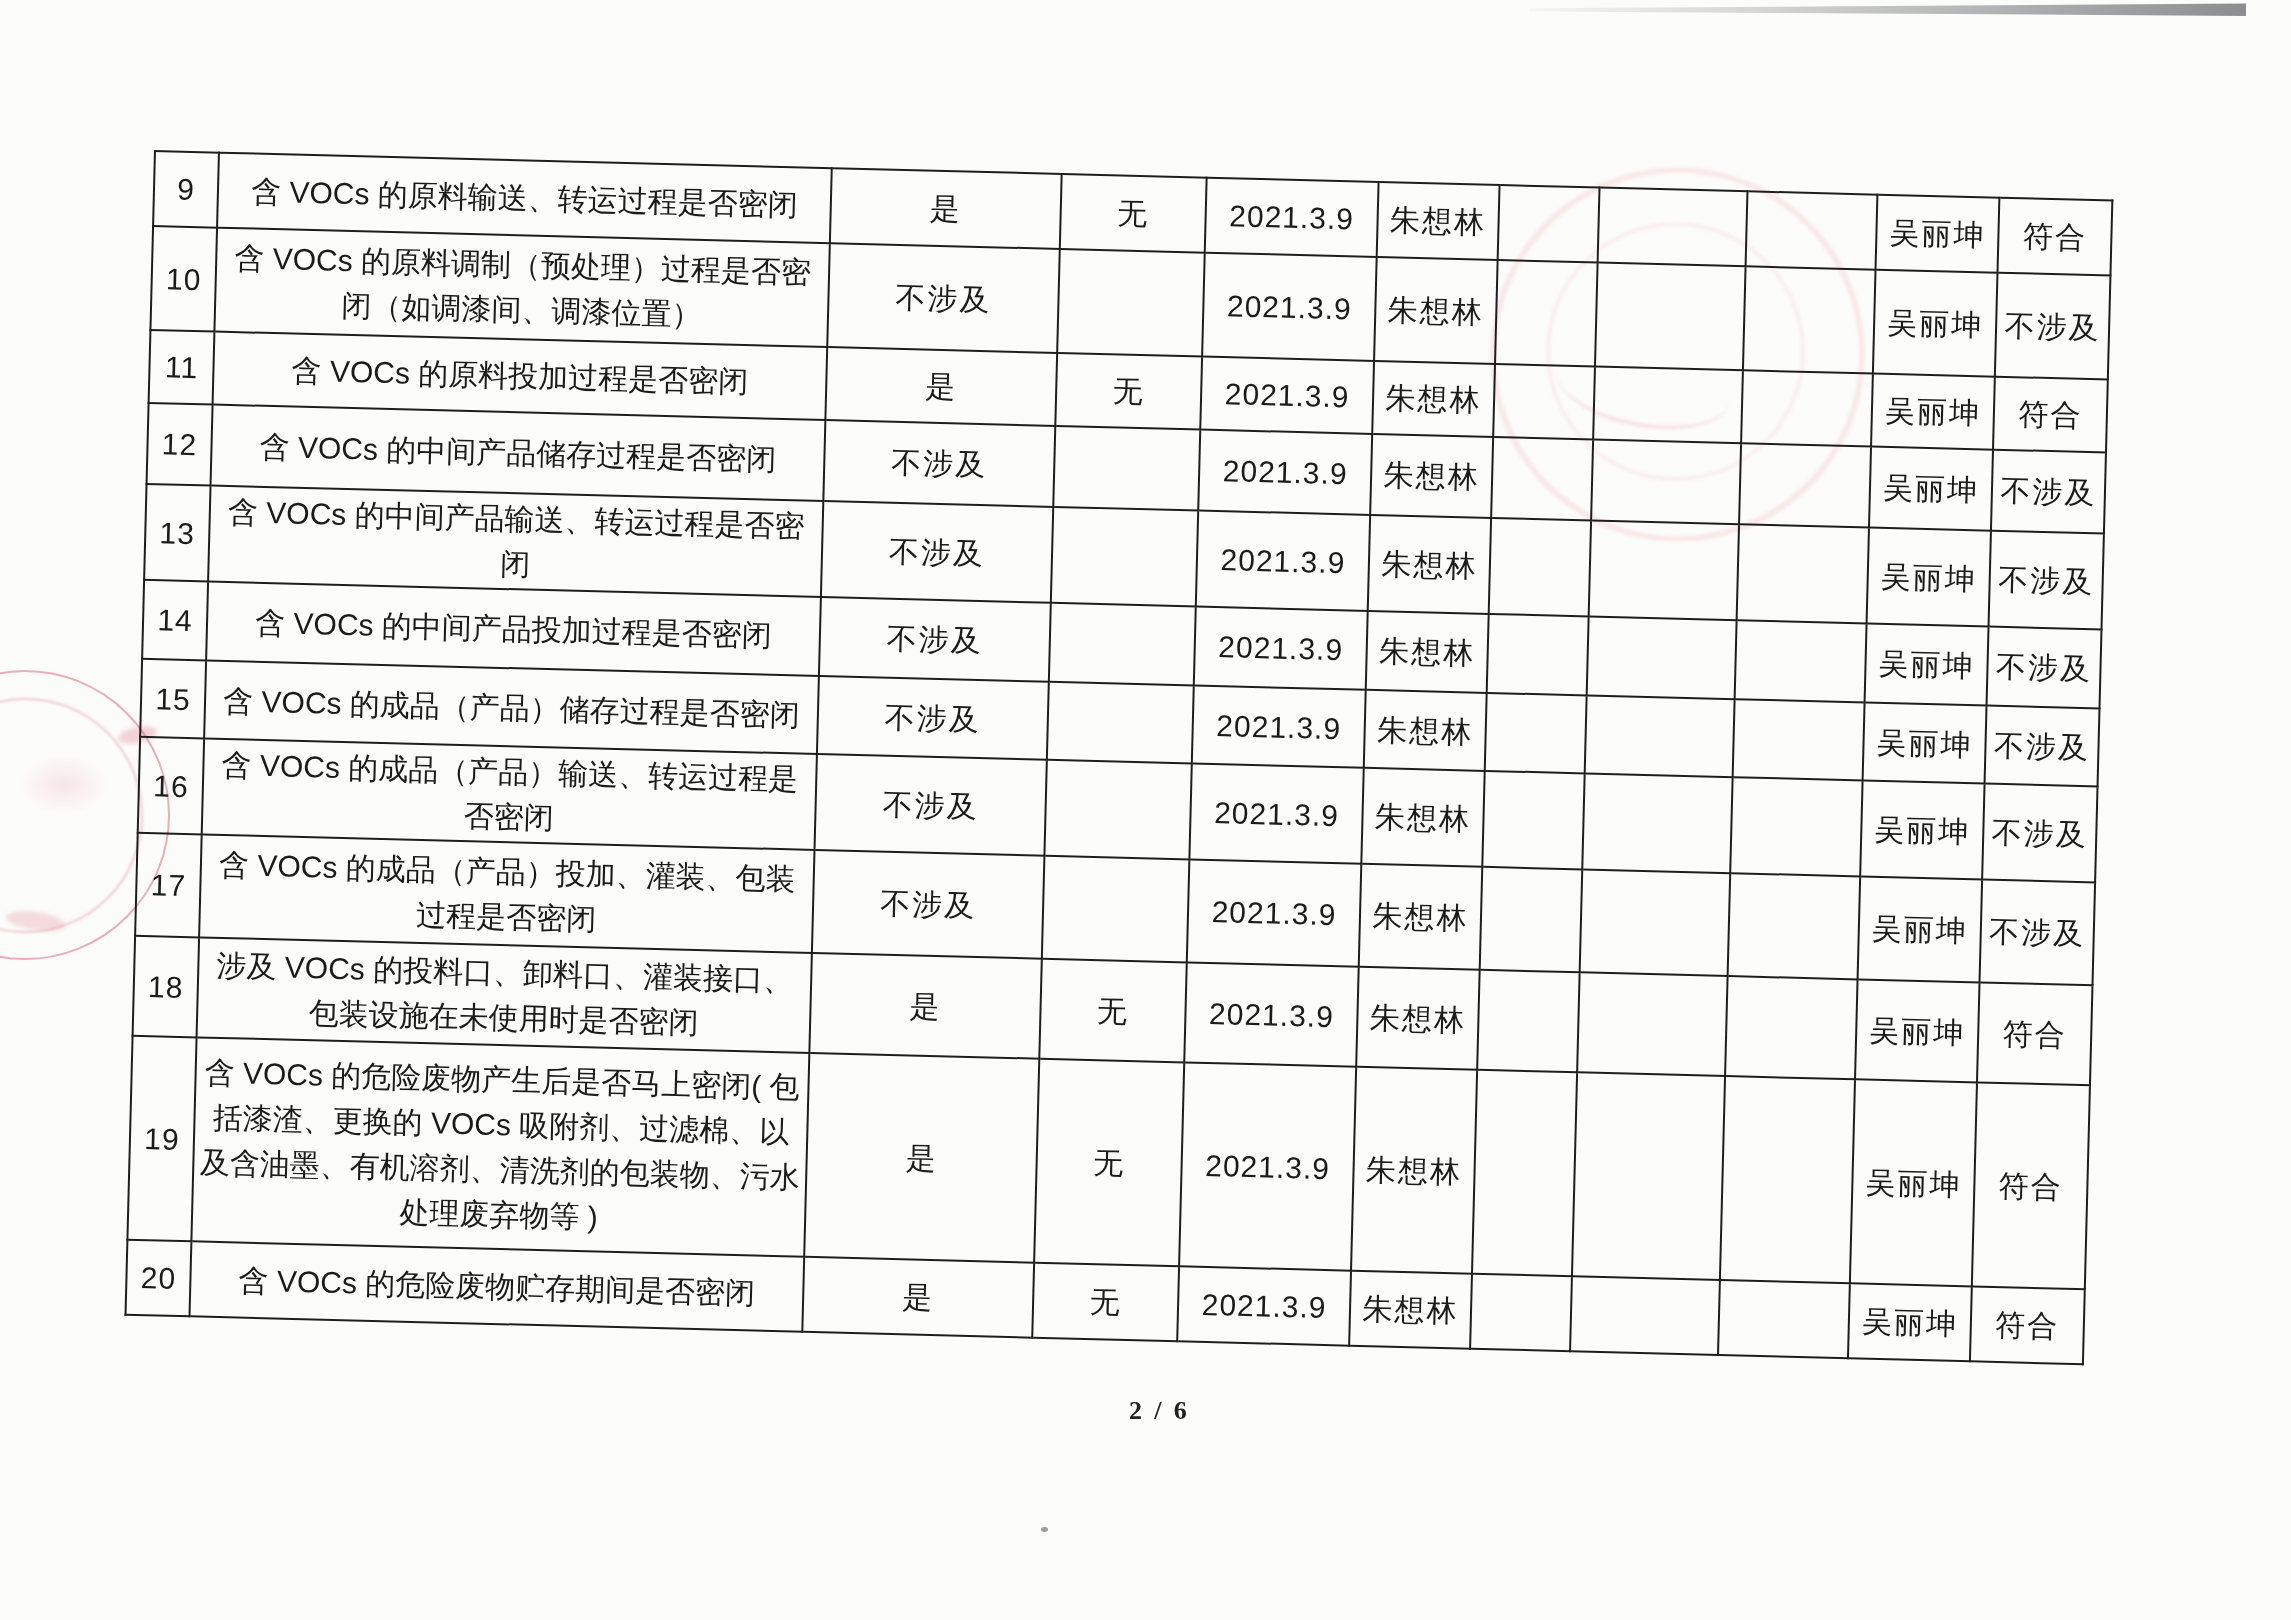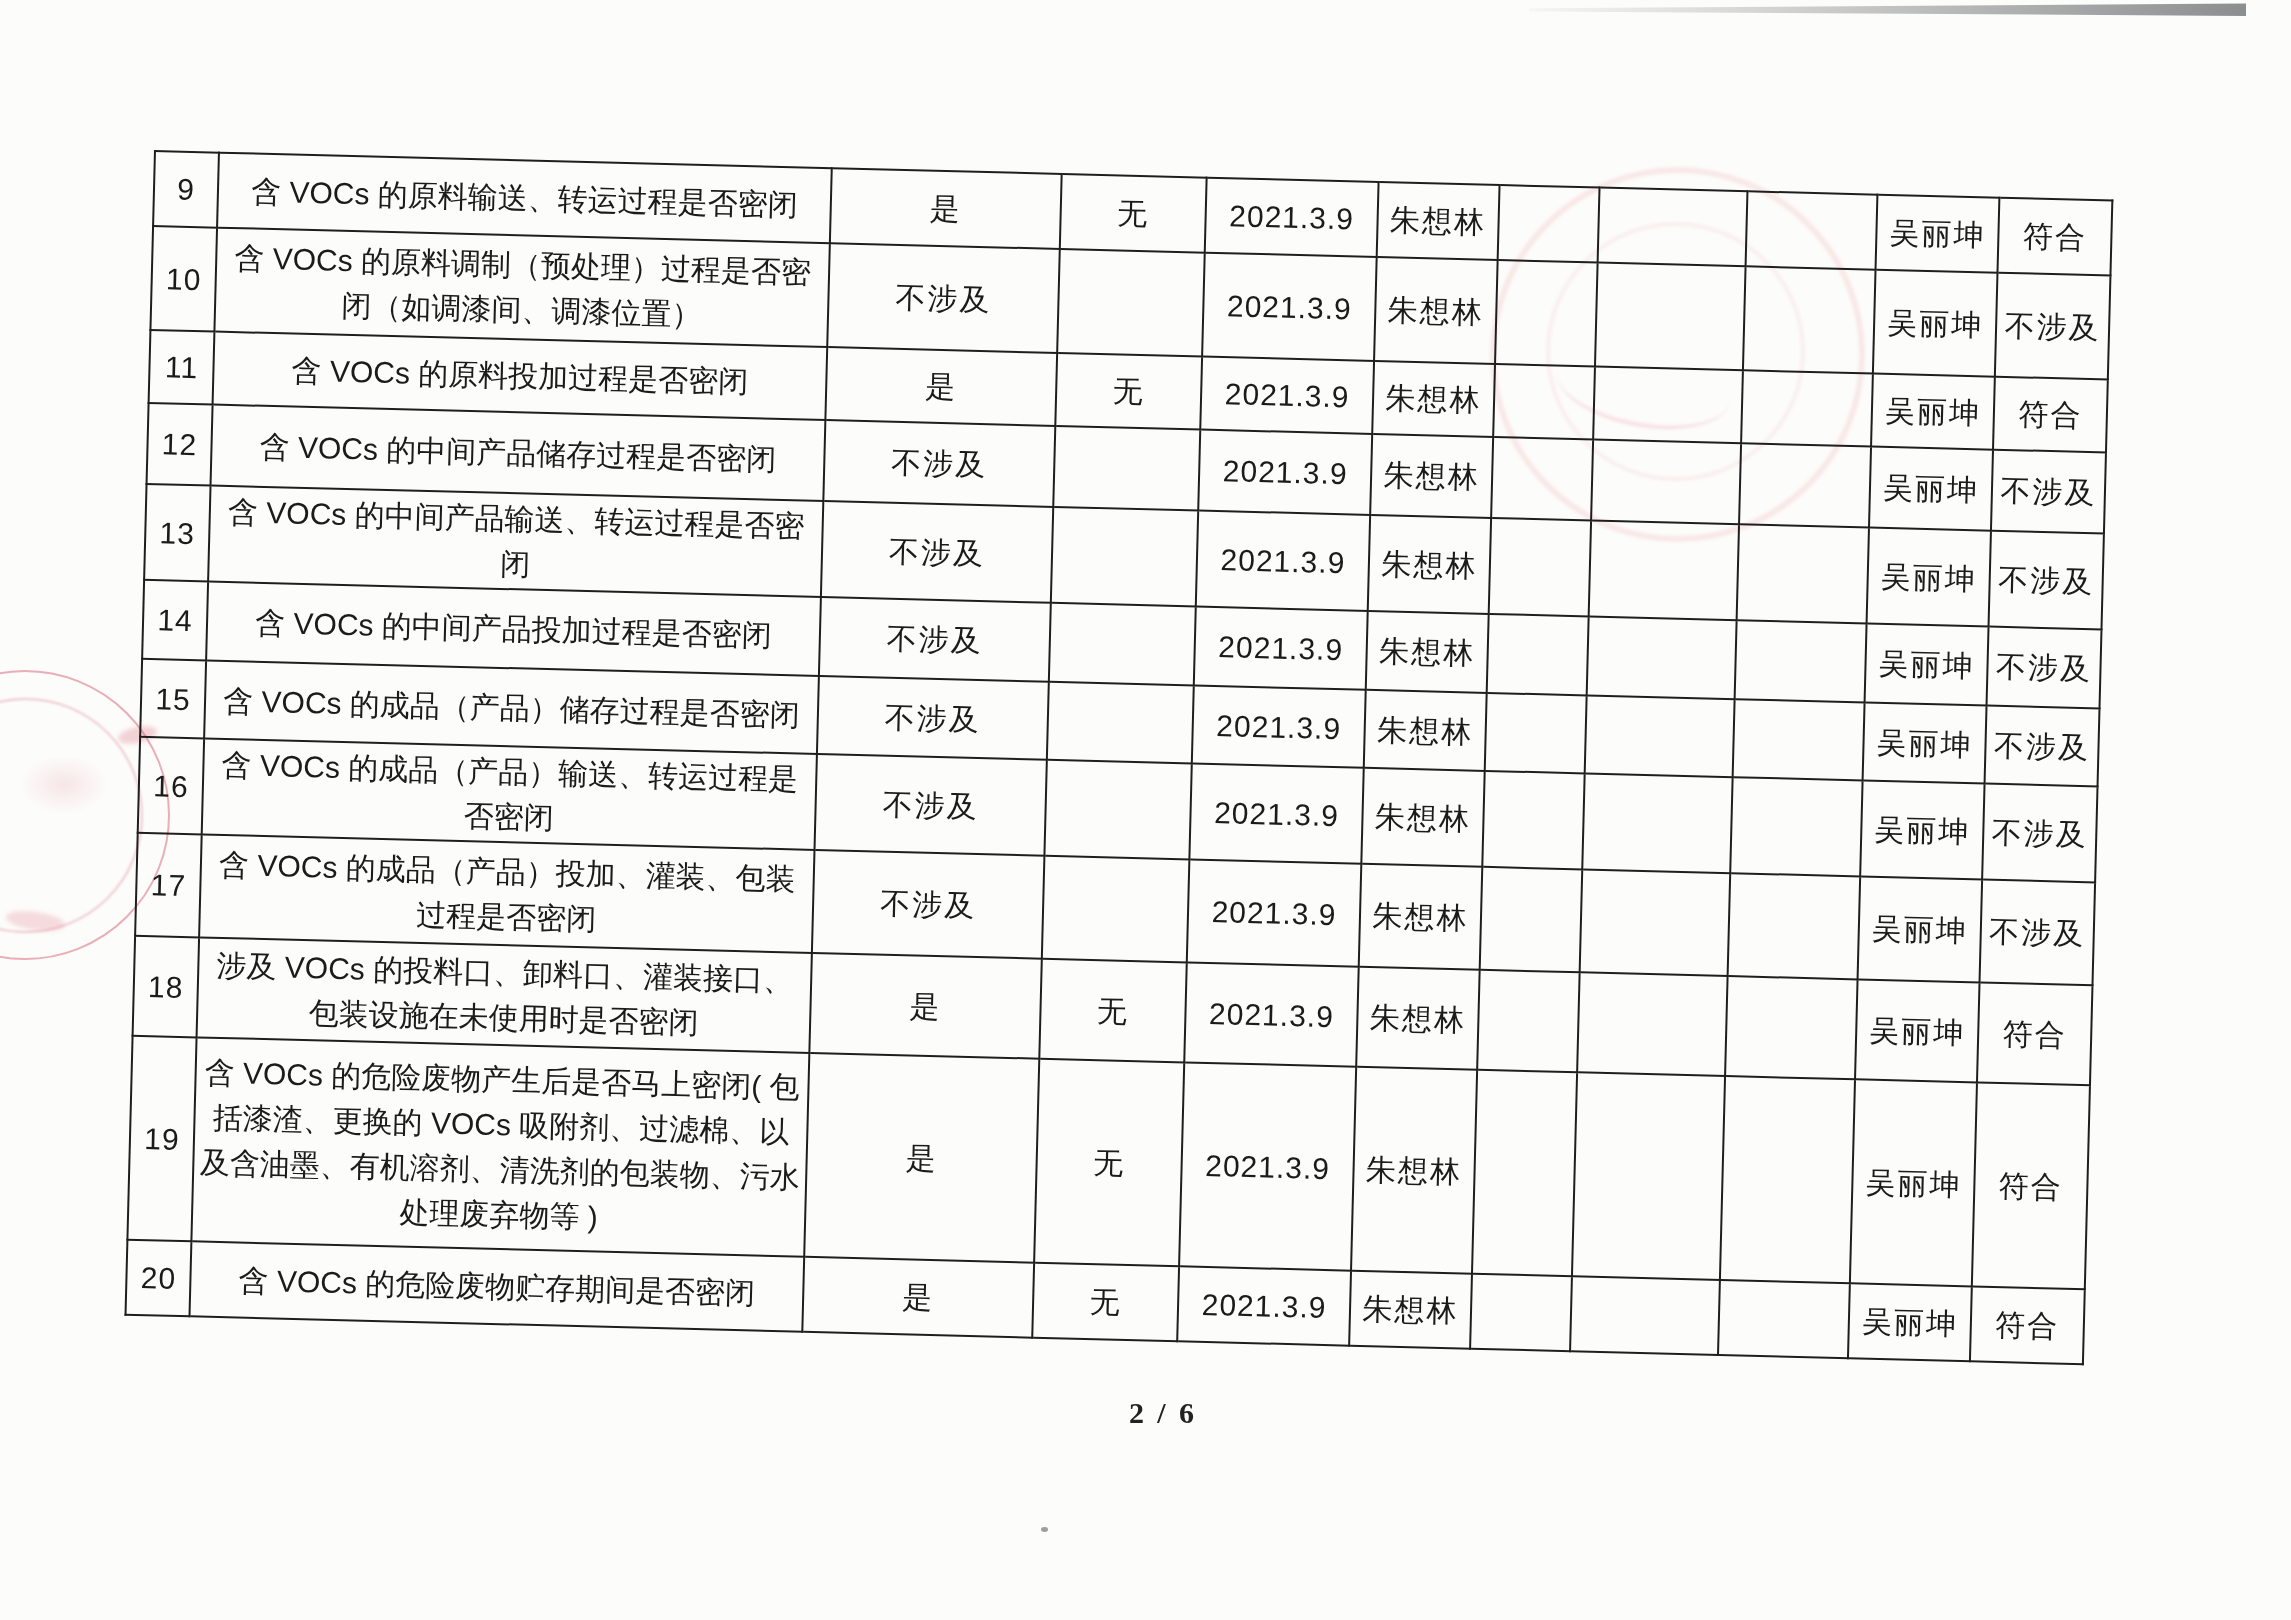--- a/index.html
+++ b/index.html
@@ -49,21 +49,21 @@
   td.c-date { font-size: 34px; letter-spacing: 1px; }
   td.c-ans, td.c-issue, td.c-insp, td.c-rev, td.c-concl { font-size: 30px; letter-spacing: 2px; }
 
   
   .page-number {
     position: absolute;
     left: 1129px;
     top: 1396px;
     font-family: "Liberation Serif", "DejaVu Serif", serif;
     font-weight: bold;
-    font-size: 30px;
+    font-size: 26px;
     letter-spacing: 2.9px;
     color: #222;
   }
 
   
   .artifact { position: absolute; pointer-events: none; }
 
   .streak-top {
     left: 1529px; top: 2.9px; width: 717px; height: 13.7px;
     background: linear-gradient(to right, rgba(140,140,140,0.05), rgba(120,122,124,0.85));

